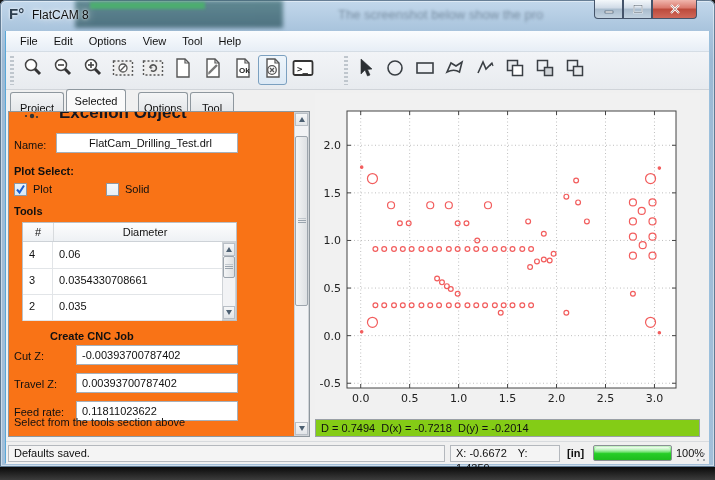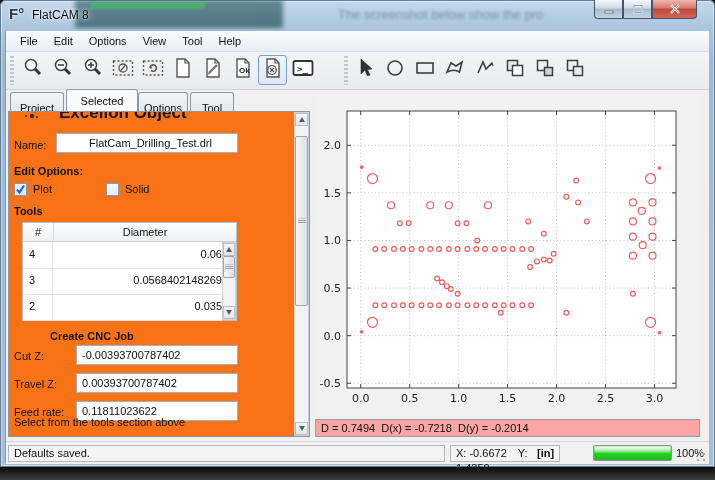--- a/index.html
+++ b/index.html
@@ -63,34 +63,34 @@
   .checkbox{position:absolute;width:13px;height:13px;border:1px solid #8d99a5;background:linear-gradient(180deg,#f6f9fb,#e9eff4);
        box-sizing:border-box;}
   
   .tools-table{position:absolute;left:13px;top:110px;width:215px;height:99px;border:1px solid #bcc0c4;background:#fff;box-sizing:border-box;}
   .tt-header{position:absolute;left:0;top:0;width:100%;height:19px;background:linear-gradient(180deg,#fdfdfe,#eef1f4);
        border-bottom:1px solid #cdd2d7;box-sizing:border-box;display:flex;}
   .tt-h-num{width:30px;text-align:center;line-height:18px;border-right:1px solid #d8dbde;}
   .tt-h-dia{flex:1;text-align:center;line-height:18px;}
   .tt-row{position:absolute;left:0;width:199px;height:26px;border-bottom:1px solid #e2e5e8;display:flex;}
   .tt-c-num{width:30px;line-height:25px;padding-left:6px;border-right:1px solid #e2e5e8;box-sizing:border-box;}
-  .tt-c-dia{flex:1;line-height:25px;padding-left:6px;text-align:right;}
+  .tt-c-dia{flex:1;line-height:25px;padding-left:6px;}
   
   .sb-v{position:absolute;background:#f2f3f5;border:1px solid #cfd3d7;box-sizing:border-box;}
   .sb-btn{position:absolute;left:0;width:100%;height:13px;background:linear-gradient(180deg,#f6f7f8,#e2e5e8);
        border:1px solid #b9bfc6;box-sizing:border-box;display:flex;align-items:center;justify-content:center;}
   .sb-thumb{position:absolute;left:0;width:100%;background:linear-gradient(90deg,#f4f5f6,#dde0e3);
        border:1px solid #9da5ad;border-radius:2px;box-sizing:border-box;}
   .sb-grip{position:absolute;left:50%;top:50%;width:8px;height:5px;transform:translate(-50%,-50%);
        background:repeating-linear-gradient(180deg,#9aa4ae 0,#9aa4ae 1px,transparent 1px,transparent 2px);}
   .tri-up{width:0;height:0;border-left:3.5px solid transparent;border-right:3.5px solid transparent;border-bottom:5px solid #4d6072;}
   .tri-down{width:0;height:0;border-left:3.5px solid transparent;border-right:3.5px solid transparent;border-top:5px solid #4d6072;}
   
   .plot-panel{position:absolute;left:309px;top:62px;width:385px;height:323px;background:#f1f1f1;}
-  .plot-info{position:absolute;left:309px;top:388px;width:385px;height:18px;background:#fca5a5;border:1px solid #9aa0a6;
+  .plot-info{position:absolute;left:309px;top:388px;width:385px;height:18px;background:#84cc16;border:1px solid #9aa0a6;
        box-sizing:border-box;line-height:16px;padding-left:5px;white-space:pre;color:#101010;}
   
   .statusbar{position:absolute;left:0;top:410px;width:100%;height:22px;background:#f0f0f0;border-top:1px solid #d8dbde;}
   .status-box{position:absolute;top:3px;height:17px;border:1px solid #b4b8bd;background:#f4f4f4;box-sizing:border-box;
        line-height:15px;padding-left:5px;color:#101010;}
   .units{position:absolute;top:5px;font-weight:bold;color:#101010;}
   .progress{position:absolute;left:587px;top:3px;width:79px;height:16px;border:1px solid #8a9094;border-radius:2px;
        background:linear-gradient(180deg,#cdf5cd 0,#7be87b 30%,#27cd27 55%,#1ebc1e 100%);box-sizing:border-box;}
   .progress::after{content:"";position:absolute;left:1px;top:1px;right:1px;height:6px;
        background:linear-gradient(180deg,rgba(255,255,255,.75),rgba(255,255,255,.08));border-radius:2px;}
@@ -262,40 +262,40 @@
           <svg width="24" height="24">
               <rect x="4.5" y="4.5" width="10" height="10" fill="none" stroke="#3a3f44" stroke-width="1.5"></rect>
               <rect x="10.5" y="10.5" width="9" height="9" fill="#e8eaec" stroke="#3a3f44" stroke-width="1.5"></rect>
             </svg>
         </div>
       </div>
     </div>
 
     <div class="tabbar">
       <div class="tab" style="left:4px;width:54px;">Project</div>
-      <div class="tab active" style="left:60px;width:72px;">Selected</div>
+      <div class="tab active" style="left:60px;width:60px;">Selected</div>
       <div class="tab" style="left:132px;width:50px;">Options</div>
       <div class="tab" style="left:184px;width:44px;">Tool</div>
     </div>
 
     <div class="panel">
       <svg class="obj-icon" width="24" height="24">
         <circle cx="5" cy="6" r="1.8" fill="#333"></circle>
           <circle cx="11" cy="4" r="1.1" fill="#333"></circle>
         <circle cx="16" cy="7" r="1.4" fill="#333"></circle>
           <circle cx="7" cy="12" r="1.1" fill="#333"></circle>
         <circle cx="13" cy="12" r="2.2" fill="#333"></circle>
           <circle cx="18" cy="13" r="1.1" fill="#333"></circle>
       </svg>
       <div class="panel-title">Excellon Object</div>
 
       <div class="fld-label" style="left:5px;top:27px;">Name:</div>
       <input class="txt-input" style="left: 47px; top: 21px; width: 182px; padding-left: 32px;" value="FlatCam_Drilling_Test.drl">
 
-      <div class="fld-label bold" style="left:5px;top:53px;">Edit Options:</div>
+      <div class="fld-label bold" style="left:5px;top:53px;">Plot Select:</div>
 
       <div class="checkbox" style="left:5px;top:71px;background:linear-gradient(180deg,#eaf3fb,#d8e9f7);">
         <svg width="11" height="11">
             <path d="M2 5.5 L4.5 8.5 L9 1.5" fill="none" stroke="#1d5fd0" stroke-width="2"></path>
           </svg>
       </div>
       <div class="fld-label" style="left:24px;top:71px;">Plot</div>
       <div class="checkbox" style="left:97px;top:71px;"></div>
       <div class="fld-label" style="left:116px;top:71px;">Solid</div>
 
@@ -305,21 +305,21 @@
         <div class="tt-header">
           <div class="tt-h-num">#</div>
           <div class="tt-h-dia">Diameter</div>
         </div>
         <div class="tt-row" style="top:19px;">
           <div class="tt-c-num">4</div>
           <div class="tt-c-dia">0.06</div>
         </div>
         <div class="tt-row" style="top:45px;">
           <div class="tt-c-num">3</div>
-          <div class="tt-c-dia">0.0568402148269</div>
+          <div class="tt-c-dia">0.0354330708661</div>
         </div>
         <div class="tt-row" style="top:71px;">
           <div class="tt-c-num">2</div>
           <div class="tt-c-dia">0.035</div>
         </div>
         <div class="sb-v" style="right:0;top:19px;width:14px;height:78px;">
           <div class="sb-btn" style="top:0;">
               <div class="tri-up"></div>
             </div>
           <div class="sb-thumb" style="top:13px;height:22px;">
@@ -494,21 +494,21 @@
         </svg>
     </div>
     <div class="plot-info">D = 0.7494  D(x) = -0.7218  D(y) = -0.2014</div>
 
     <div class="statusbar">
       <div class="status-box" style="left:2px;width:437px;">Defaults saved.</div>
       <div class="status-box" style="left:444px;width:110px;">
         <span>X: -0.6672</span>
         <span style="margin-left:8px;">Y: 1.4359</span>
       </div>
-      <div class="units" style="left:531px;text-align:center;">[in]</div>
+      <div class="units" style="left:561px;text-align:center;">[in]</div>
       <div class="progress"></div>
       <div class="pct">100%</div>
       <div class="resize-grip"></div>
     </div>
 
   </div>
 </div>
 <div class="desktop-strip"></div>
 
 </body></html>

